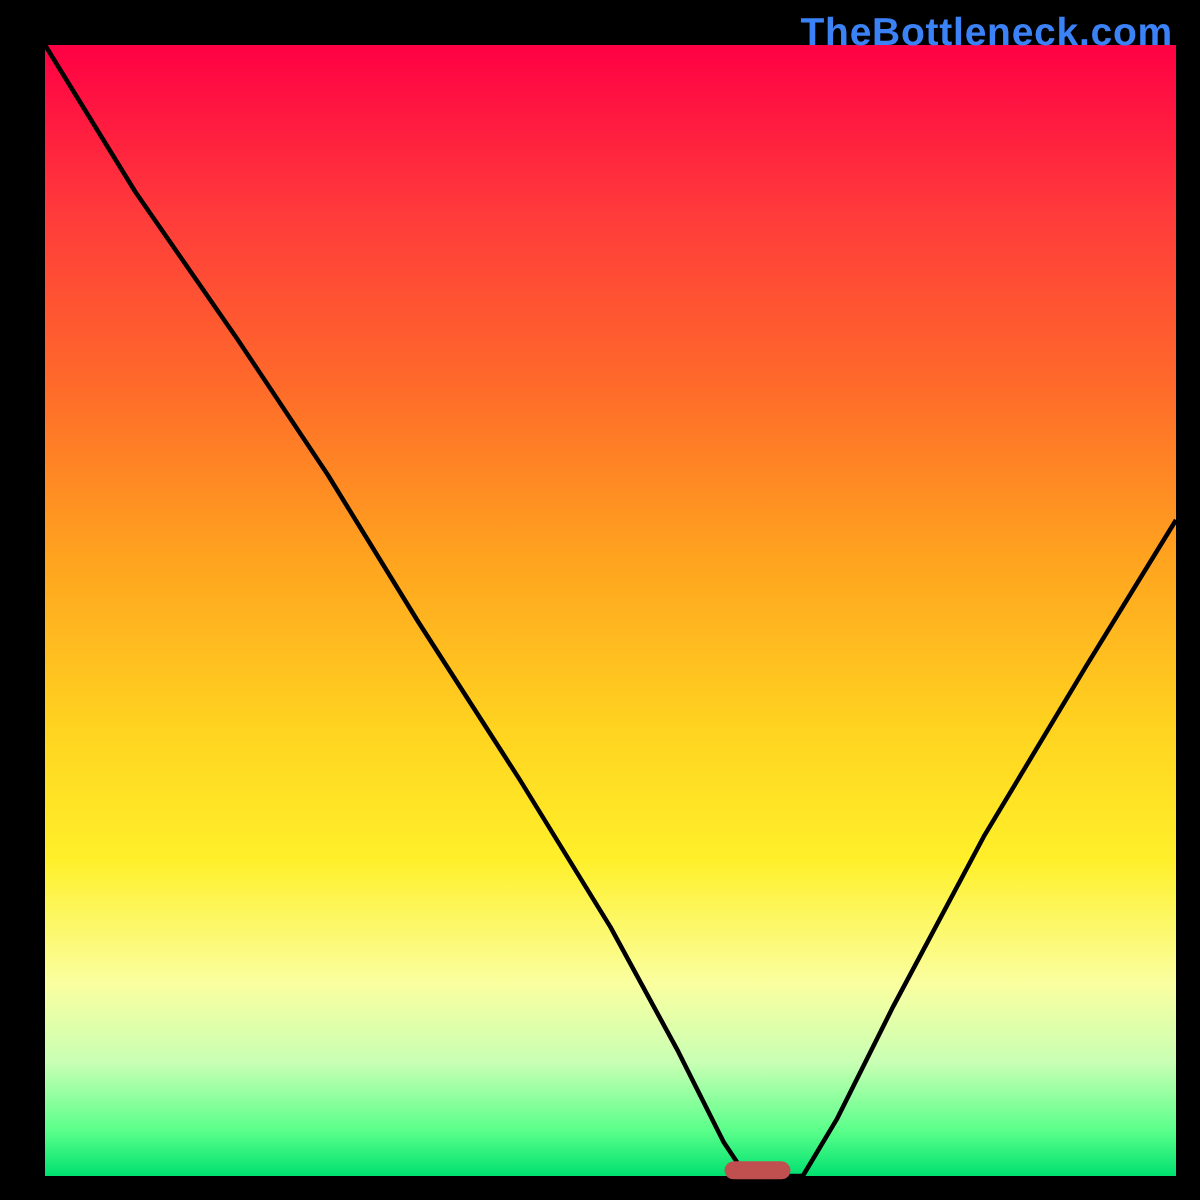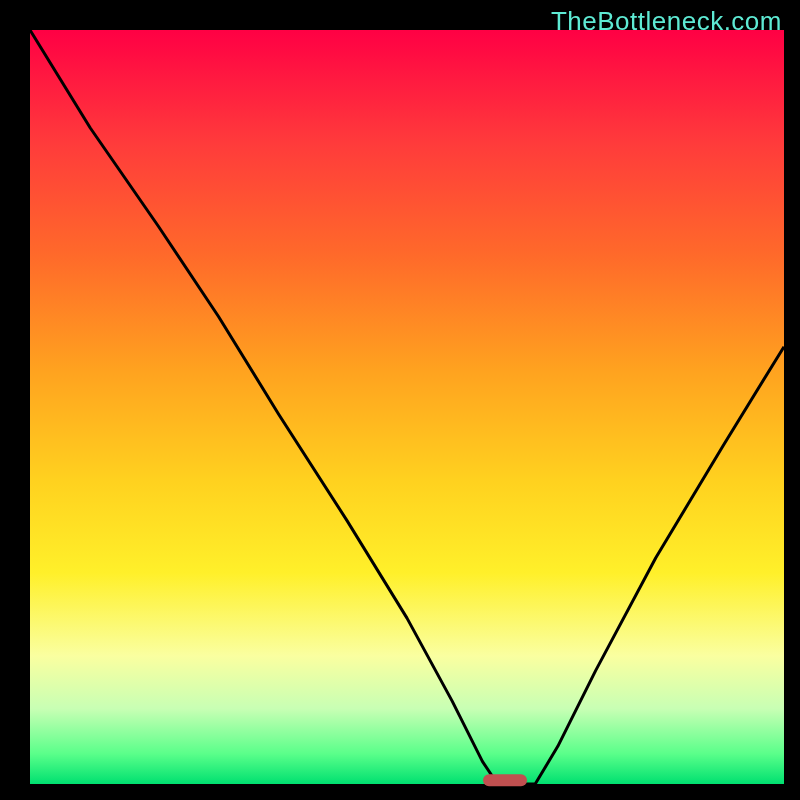--- a/index.html
+++ b/index.html
@@ -14,24 +14,24 @@
     top: 0;
     left: 0;
     width: 800px;
     height: 800px;
     box-sizing: border-box;
   }
   .watermark {
     position: absolute;
     top: 6px;
     right: 18px;
-    color: #5eead4;
+    color: #3b82f6;
     font-family: Arial, Helvetica, sans-serif;
     font-size: 26px;
-    font-weight: 400;
+    font-weight: 700;
     letter-spacing: 0.5px;
     user-select: none;
   }
   svg {
     position: absolute;
     top: 0;
     left: 0;
   }
 </style>
 </head>

